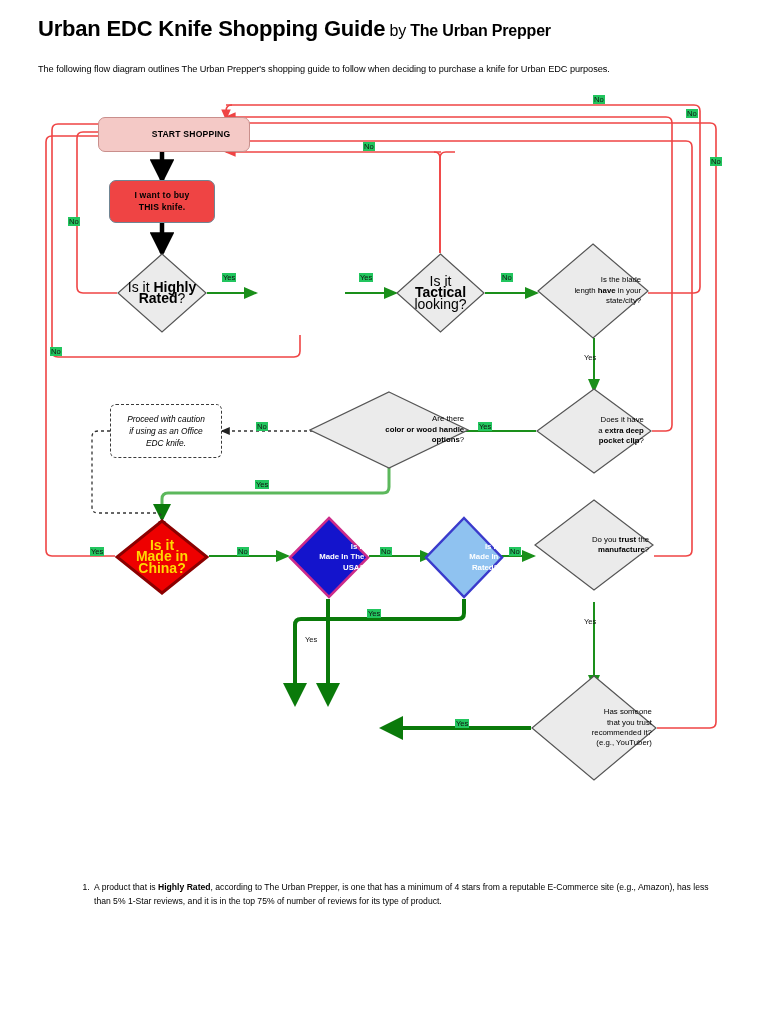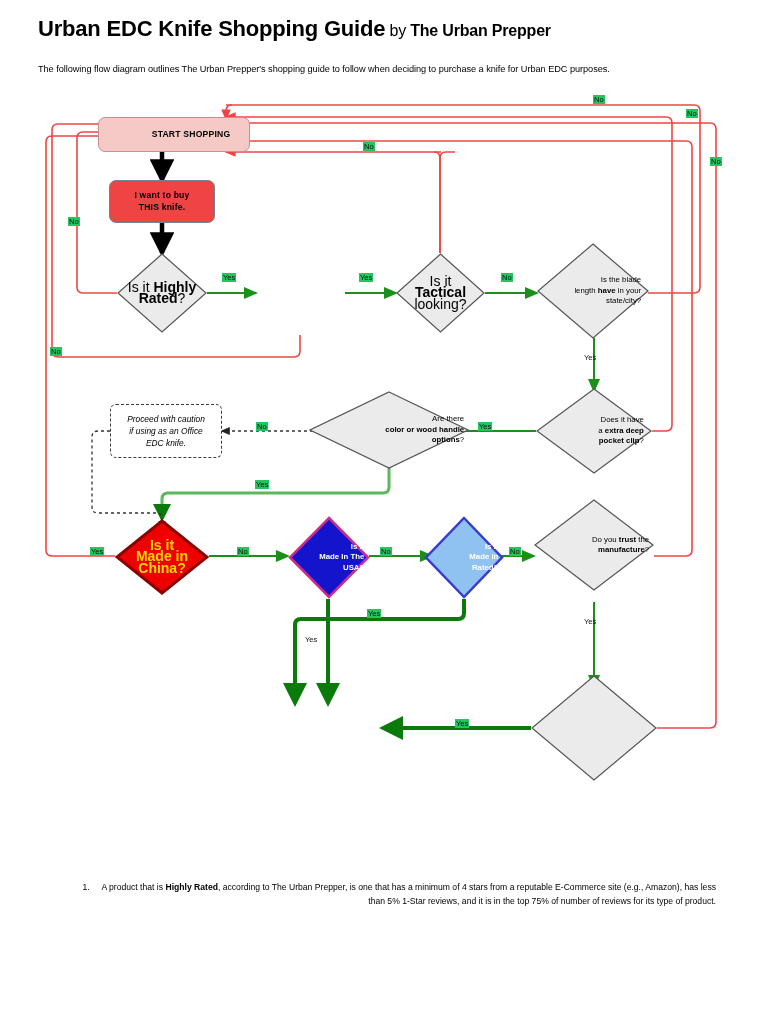--- a/index.html
+++ b/index.html
@@ -155,21 +155,20 @@
     position: absolute;
     left: 76px;
     top: 880px;
     width: 640px;
     font-size: 8.6px;
     line-height: 14px;
   }
   .footnote ol {
     margin: 0;
     padding-left: 16px;
-    text-align: right;
   }
   .footnote li { padding-left: 2px; }
   b { font-weight: bold; }
 </style>
 </head>
 <body>
 
 <div class="page">
 
   <div class="header">
@@ -372,20 +371,26 @@
       <div class="diamond-text small" style="width:92%;">
         <span>Do you </span><b>trust</b><span> the</span><br>
         <b>manufacture</b><span>?</span>
       </div>
     </div>
 
     <div class="diamond-wrap" style="left:531px; top:580px; width:126px; height:106px;">
       <svg class="diamond-shape" viewBox="0 0 126 106" preserveAspectRatio="none">
         <polygon points="63,1 125,53 63,105 1,53" fill="#ebebeb" stroke="#555555" stroke-width="1.2"></polygon>
       </svg>
+      <div class="diamond-text small" style="width:92%;">
+        <span>Has someone</span><br>
+        <span>that you trust</span><br>
+        <span>recommended it?</span><br>
+        <span>(e.g., YouTuber)</span>
+      </div>
     </div>
 
 
     <div class="elabel" style="left:222px; top:178px;">Yes</div>
     <div class="elabel" style="left:68px; top:122px;">No</div>
     <div class="elabel" style="left:50px; top:252px;">No</div>
     <div class="elabel" style="left:359px; top:178px;">Yes</div>
     <div class="elabel" style="left:501px; top:178px;">No</div>
     <div class="elabel" style="left:363px; top:47px;">No</div>
     <div class="elabel vert" style="left:583px; top:258px;">Yes</div>

